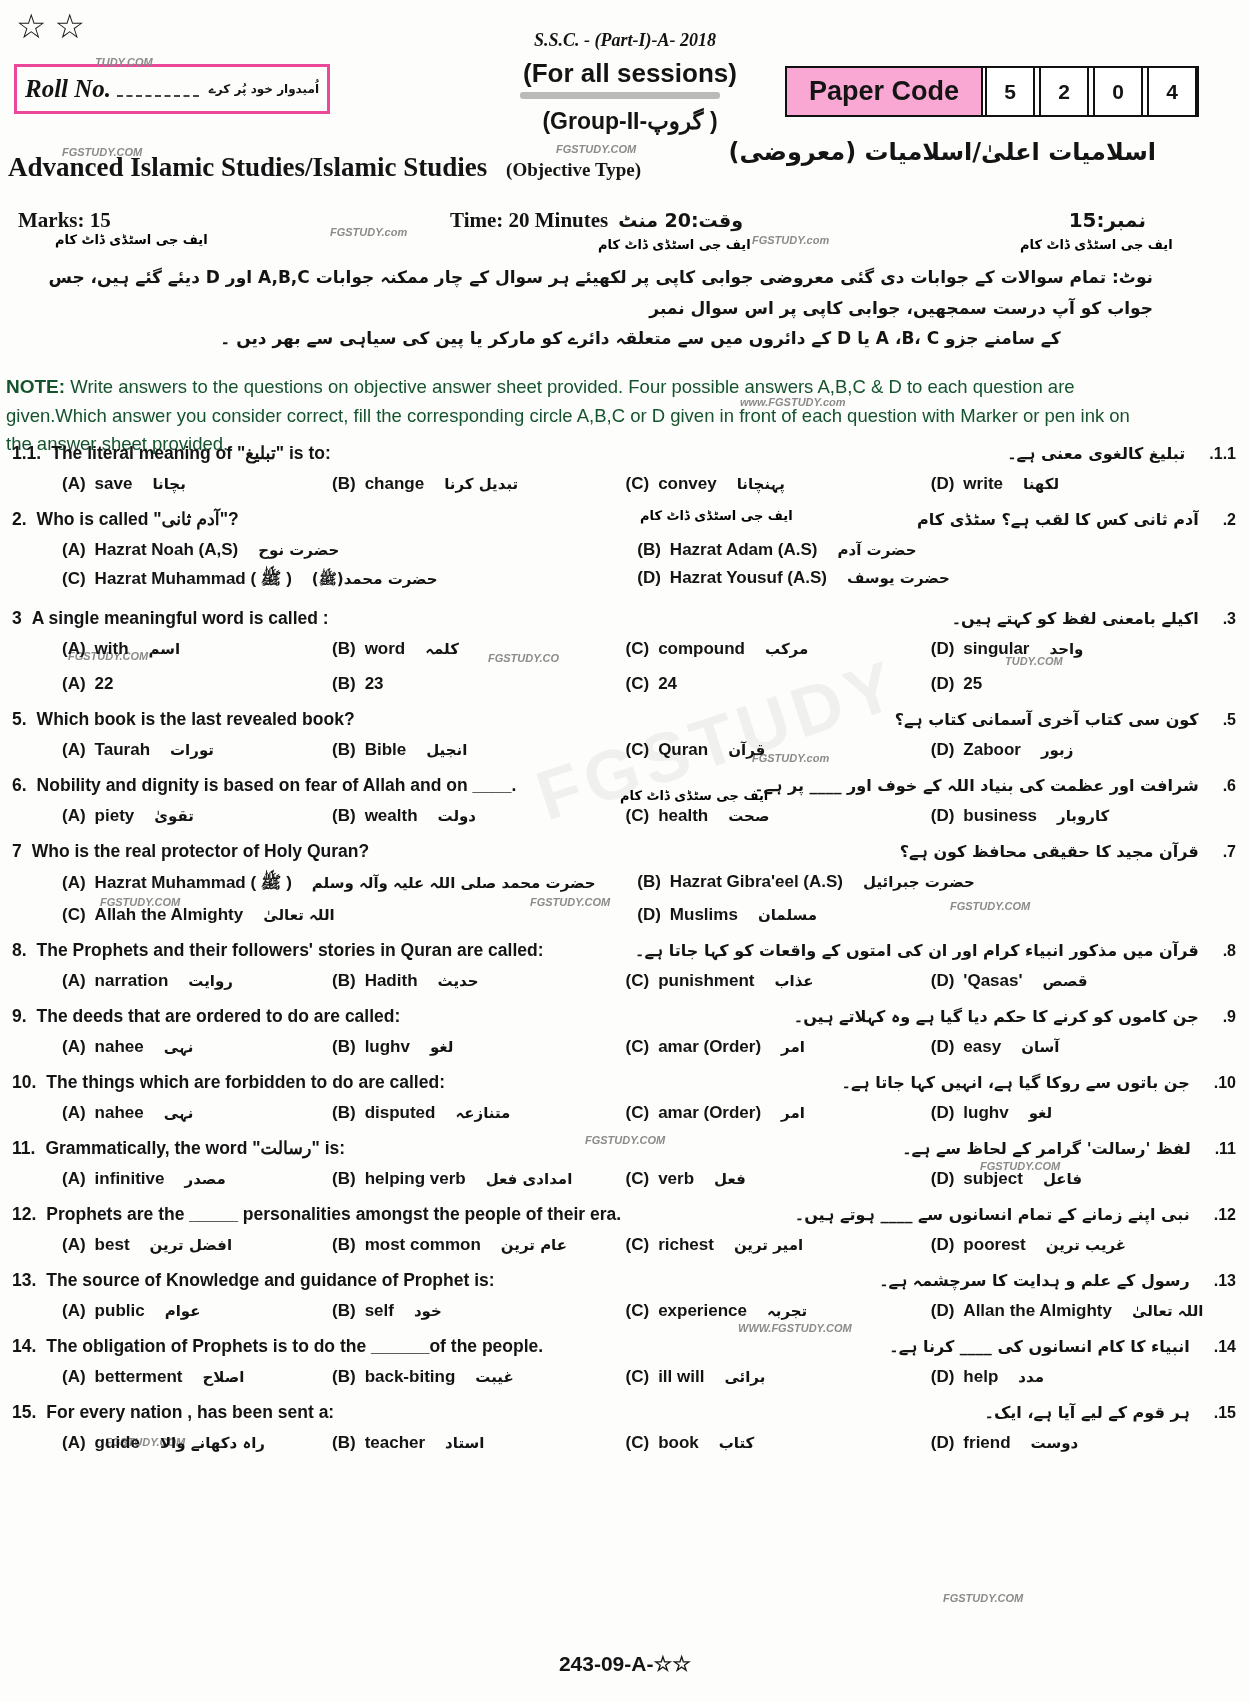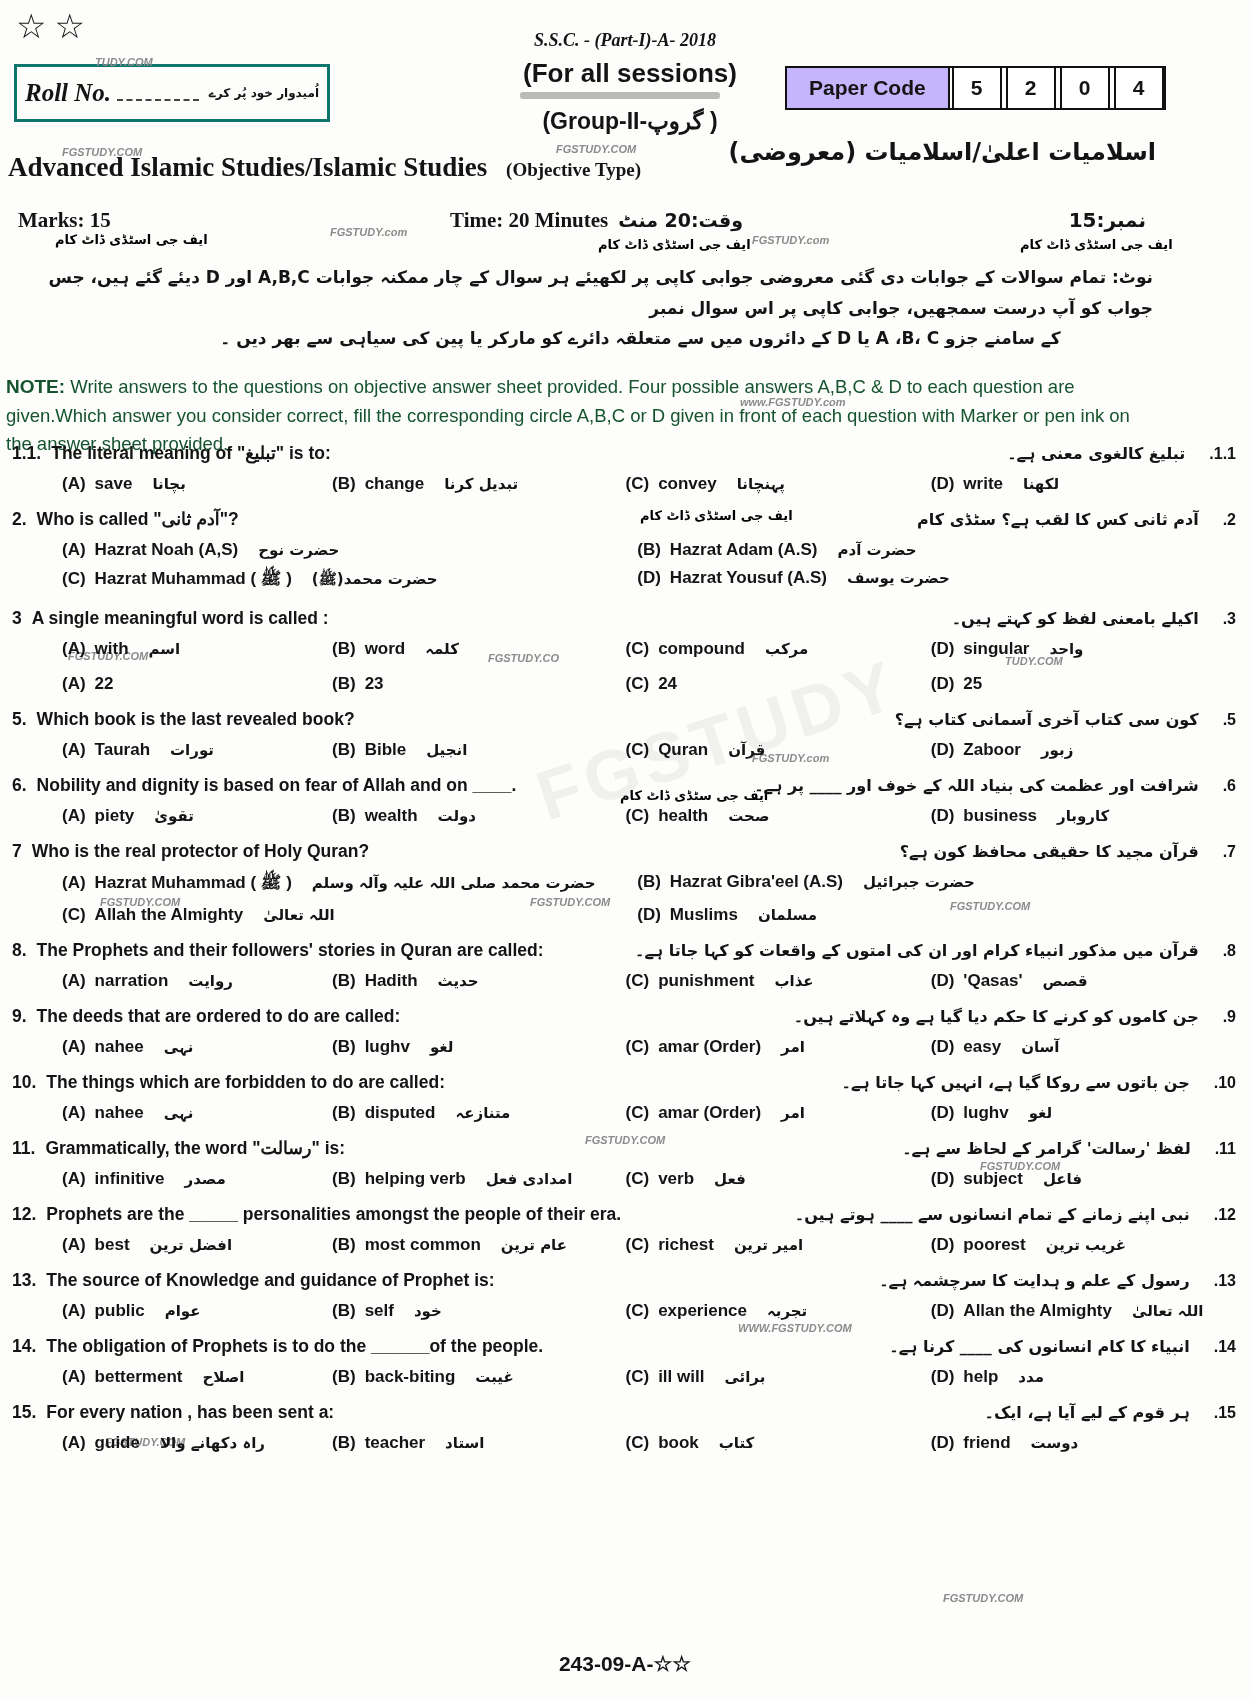--- a/index.html
+++ b/index.html
@@ -4,30 +4,30 @@
 <style>
   html,body{margin:0;padding:0;background:#d9d9d9;}
   .page{position:relative;width:1250px;height:1702px;margin:0 auto;background:#fdfdfc;color:#141414;
         font-family:"Liberation Sans",sans-serif;overflow:hidden;}
   .urdu{font-family:"DejaVu Sans",sans-serif;direction:rtl;unicode-bidi:embed;}
 
   
   .stars{position:absolute;top:6px;left:16px;font-size:34px;letter-spacing:8px;color:#111;}
   .ssc-line{position:absolute;top:30px;left:0;width:100%;text-align:center;
             font-family:"Liberation Serif",serif;font-style:italic;font-weight:bold;font-size:18px;}
-  .roll-box{position:absolute;top:64px;left:14px;width:316px;height:58px;border:3px solid #0f766e;
+  .roll-box{position:absolute;top:64px;left:14px;width:316px;height:50px;border:3px solid #ec4899;
             display:flex;align-items:center;padding:0 8px;box-sizing:border-box;}
   .roll-label{font-family:"Liberation Serif",serif;font-style:italic;font-weight:bold;font-size:25px;}
   .roll-dashes{flex:1;border-bottom:2px dashed #444;height:14px;margin:0 10px 0 6px;}
   .roll-urdu{font-size:12px;font-weight:bold;white-space:nowrap;}
   .sessions-line{position:absolute;top:58px;left:440px;width:380px;text-align:center;font-weight:bold;font-size:26px;}
   .sessions-smudge{position:absolute;top:92px;left:520px;width:200px;height:7px;background:rgba(60,60,60,.35);border-radius:3px;}
   .group-line{position:absolute;top:108px;left:440px;width:380px;text-align:center;font-weight:bold;font-size:23px;}
   .paper-code{position:absolute;top:66px;left:785px;display:flex;border:2px solid #111;}
-  .pc-label{border:2px solid #111;margin:-2px;padding:8px 22px;font-weight:bold;font-size:21px;background:#c4b5fd;}
+  .pc-label{border:2px solid #111;margin:-2px;padding:8px 22px;font-weight:bold;font-size:27px;background:#f9a8d4;}
   .pc-cell{width:46px;border:2px solid #111;margin:-2px 0 -2px 4px;display:flex;align-items:center;justify-content:center;
            font-weight:bold;font-size:21px;background:#fff;}
   .title-ur{position:absolute;top:138px;right:94px;font-size:24px;font-weight:bold;}
   .title-en{position:absolute;top:152px;left:8px;font-family:"Liberation Serif",serif;font-weight:bold;font-size:27px;}
   .title-en .obj{font-size:19px;font-weight:bold;margin-left:14px;}
   .marks{position:absolute;top:208px;left:18px;font-family:"Liberation Serif",serif;font-weight:bold;font-size:21px;}
   .time-wrap{position:absolute;top:208px;left:450px;display:flex;gap:10px;align-items:baseline;}
   .time-en{font-family:"Liberation Serif",serif;font-weight:bold;font-size:21px;}
   .time-ur{font-size:19px;font-weight:bold;}
   .marks-ur{position:absolute;top:208px;right:104px;font-size:20px;font-weight:bold;}

